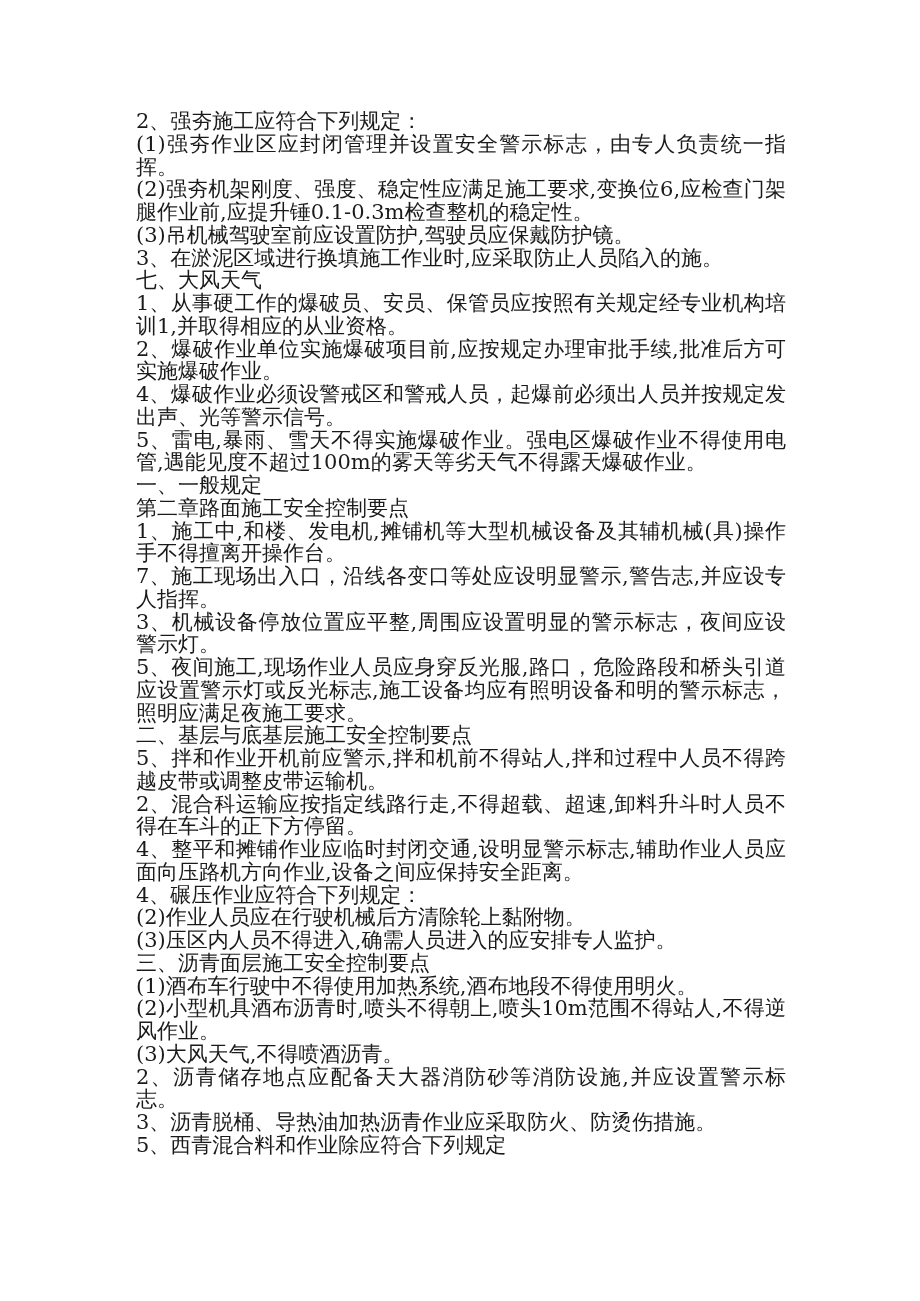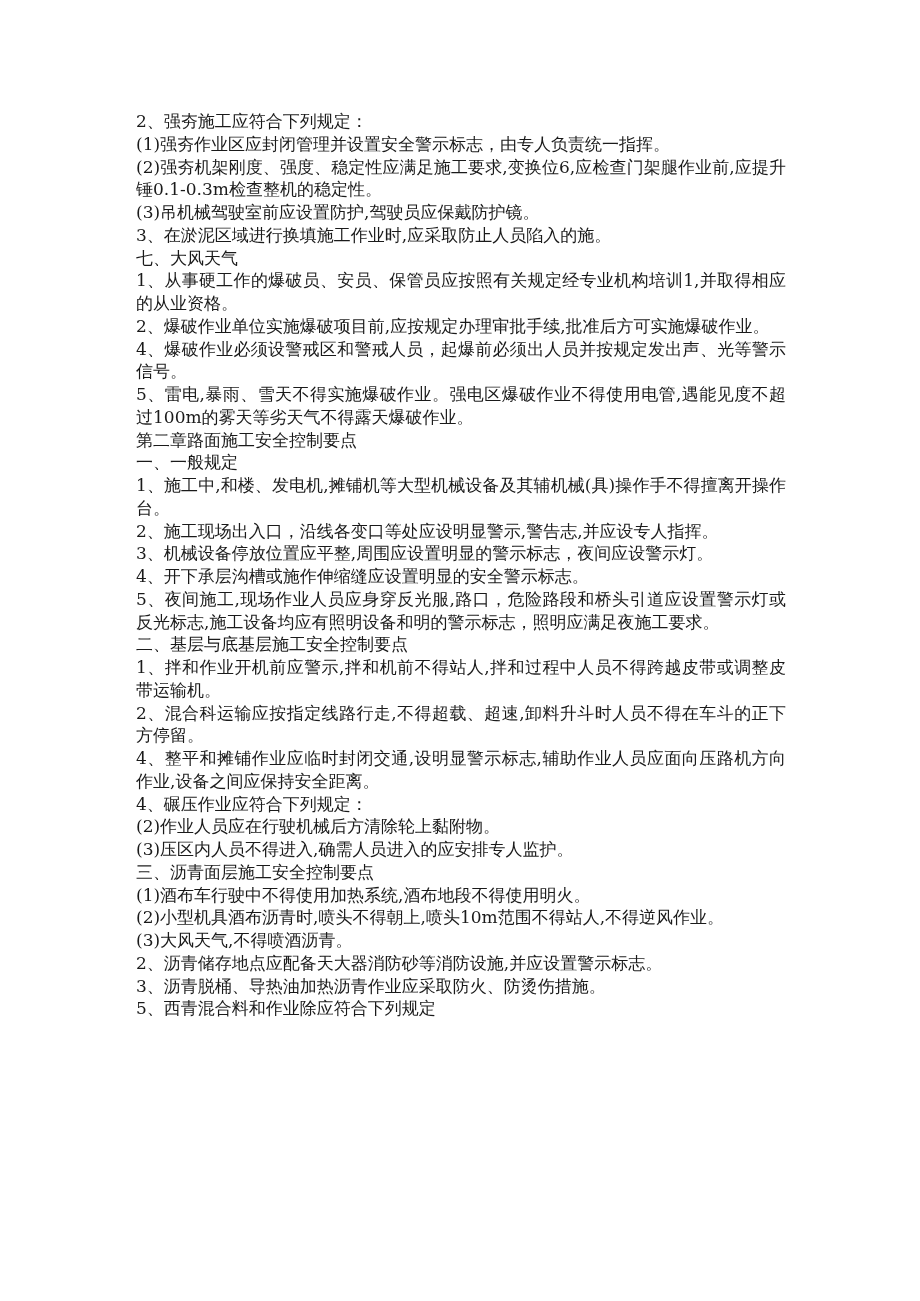--- a/index.html
+++ b/index.html
@@ -3,49 +3,48 @@
 <meta charset="utf-8">
 <style>
   html, body { margin: 0; padding: 0; background: #ffffff; }
   body { width: 920px; height: 1301px; position: relative; overflow: hidden; }
   .page {
     position: absolute;
     left: 136px;
     top: 110px;
     width: 650px;
     font-family: "DejaVu Serif", "Liberation Serif", serif;
-    font-size: 17px;
+    font-size: 21px;
     line-height: 22.75px;
     color: #1a1a1a;
   }
   .para { margin: 0; padding: 0; text-align: justify; word-break: break-all; }
 </style>
 </head>
 <body>
 
 <div class="page">
   <p class="para">2、强夯施工应符合下列规定：</p>
   <p class="para">(1)强夯作业区应封闭管理并设置安全警示标志，由专人负责统一指挥。</p>
   <p class="para">(2)强夯机架刚度、强度、稳定性应满足施工要求,变换位6,应检查门架腿作业前,应提升锤0.1-0.3m检查整机的稳定性。</p>
   <p class="para">(3)吊机械驾驶室前应设置防护,驾驶员应保戴防护镜。</p>
   <p class="para">3、在淤泥区域进行换填施工作业时,应采取防止人员陷入的施。</p>
   <p class="para">七、大风天气</p>
   <p class="para">1、从事硬工作的爆破员、安员、保管员应按照有关规定经专业机构培训1,并取得相应的从业资格。</p>
   <p class="para">2、爆破作业单位实施爆破项目前,应按规定办理审批手续,批准后方可实施爆破作业。</p>
   <p class="para">4、爆破作业必须设警戒区和警戒人员，起爆前必须出人员并按规定发出声、光等警示信号。</p>
   <p class="para">5、雷电,暴雨、雪天不得实施爆破作业。强电区爆破作业不得使用电管,遇能见度不超过100m的雾天等劣天气不得露天爆破作业。</p>
+  <p class="para">一、一般规定</p>
   <p class="para">第二章路面施工安全控制要点</p>
-  <p class="para">一、一般规定</p>
   <p class="para">1、施工中,和楼、发电机,摊铺机等大型机械设备及其辅机械(具)操作手不得擅离开操作台。</p>
-  <p class="para">2、施工现场出入口，沿线各变口等处应设明显警示,警告志,并应设专人指挥。</p>
+  <p class="para">7、施工现场出入口，沿线各变口等处应设明显警示,警告志,并应设专人指挥。</p>
   <p class="para">3、机械设备停放位置应平整,周围应设置明显的警示标志，夜间应设警示灯。</p>
-  <p class="para">4、开下承层沟槽或施作伸缩缝应设置明显的安全警示标志。</p>
   <p class="para">5、夜间施工,现场作业人员应身穿反光服,路口，危险路段和桥头引道应设置警示灯或反光标志,施工设备均应有照明设备和明的警示标志，照明应满足夜施工要求。</p>
   <p class="para">二、基层与底基层施工安全控制要点</p>
-  <p class="para">1、拌和作业开机前应警示,拌和机前不得站人,拌和过程中人员不得跨越皮带或调整皮带运输机。</p>
+  <p class="para">5、拌和作业开机前应警示,拌和机前不得站人,拌和过程中人员不得跨越皮带或调整皮带运输机。</p>
   <p class="para">2、混合科运输应按指定线路行走,不得超载、超速,卸料升斗时人员不得在车斗的正下方停留。</p>
   <p class="para">4、整平和摊铺作业应临时封闭交通,设明显警示标志,辅助作业人员应面向压路机方向作业,设备之间应保持安全距离。</p>
   <p class="para">4、碾压作业应符合下列规定：</p>
   <p class="para">(2)作业人员应在行驶机械后方清除轮上黏附物。</p>
   <p class="para">(3)压区内人员不得进入,确需人员进入的应安排专人监护。</p>
   <p class="para">三、沥青面层施工安全控制要点</p>
   <p class="para">(1)酒布车行驶中不得使用加热系统,酒布地段不得使用明火。</p>
   <p class="para">(2)小型机具酒布沥青时,喷头不得朝上,喷头10m范围不得站人,不得逆风作业。</p>
   <p class="para">(3)大风天气,不得喷酒沥青。</p>
   <p class="para">2、沥青储存地点应配备天大器消防砂等消防设施,并应设置警示标志。</p>

